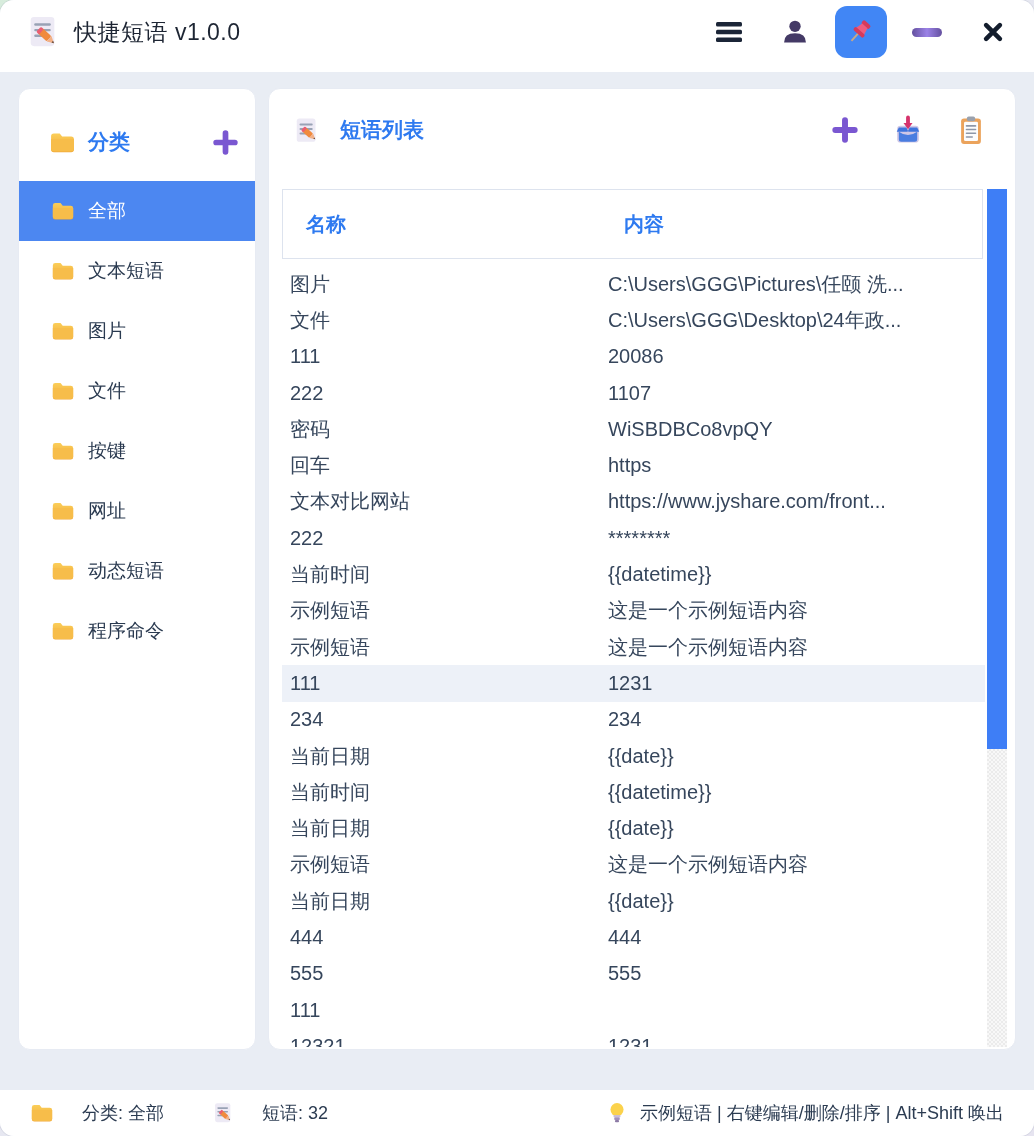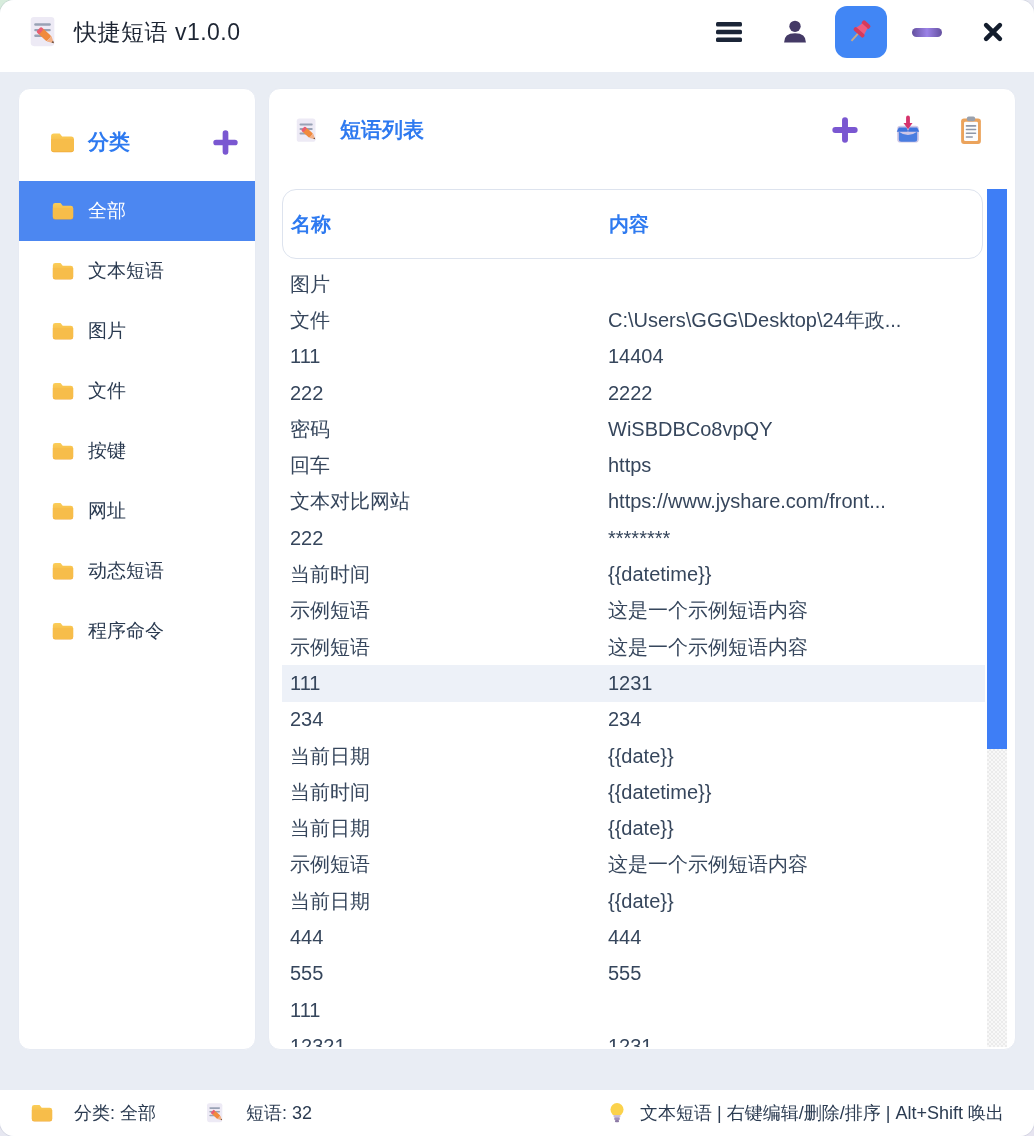--- a/index.html
+++ b/index.html
@@ -62,23 +62,23 @@
     padding:10px 30px 28px 24px;
   }
   .main-header .list-title {
     margin-left:20px; font-size:21px; font-weight:700; color:#2e7af0;
   }
   .main-tools { margin-left:auto; display:flex; align-items:center; gap:34px; }
   .tool-btn { display:flex; align-items:center; justify-content:center; cursor:pointer; }
   
   .table-header {
     position:absolute; left:13px; top:100px; width:701px; height:70px;
-    background:#fff; border:1px solid #dde3ee; border-radius:14px;
+    background:#fff; border:1px solid #dde3ee; border-radius:0;
     display:grid; grid-template-columns:318px 1fr; align-items:center;
-    padding:0 8px;
+    padding:0 23px;
   }
   .col-head { font-size:20px; font-weight:700; color:#2e7af0; }
   .rows {
     position:absolute; left:13px; top:177px; width:703px; height:781px;
     overflow:hidden;
   }
   .row {
     height:36.3px; display:grid; grid-template-columns:318px 1fr;
     align-items:center; padding:0 8px; cursor:pointer;
   }
@@ -95,21 +95,21 @@
   }
   .scroll-thumb { position:absolute; top:0; left:0; width:20px; height:560px; background:#3e7ef6; }
   
   .statusbar {
     position:absolute; left:0; right:0; bottom:0; height:46px;
     background:#ffffff;
     display:flex; align-items:center;
     padding:0 30px;
     font-size:18px; color:#2b3b51;
   }
-  .status-group { display:flex; align-items:center; gap:20px; }
+  .status-group { display:flex; align-items:center; gap:28px; }
   .status-count { margin-left:48px; }
   .status-hint { margin-left:auto; display:flex; align-items:center; gap:12px; }
   svg { display:block; }
 </style>
 </head>
 <body>
 
 <svg width="0" height="0" style="position:absolute">
   <defs>
     <linearGradient id="foldergrad" x1="0" y1="0" x2="0" y2="1">
@@ -338,35 +338,36 @@
 
     <div class="table-header">
       <span class="col-head">名称</span>
       <span class="col-head">内容</span>
     </div>
 
     <div class="rows">
 
         <div class="row">
           <span class="cell">图片</span>
+          <span class="cell">C:\Users\GGG\Pictures\任颐 洗...</span>
         </div>
 
         <div class="row">
           <span class="cell">文件</span>
           <span class="cell">C:\Users\GGG\Desktop\24年政...</span>
         </div>
 
         <div class="row">
           <span class="cell">111</span>
-          <span class="cell">14404</span>
+          <span class="cell">20086</span>
         </div>
 
         <div class="row">
           <span class="cell">222</span>
-          <span class="cell">2222</span>
+          <span class="cell">1107</span>
         </div>
 
         <div class="row">
           <span class="cell">密码</span>
           <span class="cell">WiSBDBCo8vpQY</span>
         </div>
 
         <div class="row">
           <span class="cell">回车</span>
           <span class="cell">https</span>
@@ -476,17 +477,17 @@
     </div>
     <div class="status-hint">
       <span>
         <svg width="22" height="24" viewBox="0 0 32 34">
           <circle cx="16" cy="12" r="9.5" fill="#fbd24c"></circle>
           <path d="M11 20 h10 v3 h-10 z" fill="#c9bcd9"></path>
           <rect x="12" y="23" width="8" height="4" rx="1" fill="#a291bd"></rect>
           <rect x="13" y="27" width="6" height="3.5" rx="1.5" fill="#8d7ba6"></rect>
         </svg>
       </span>
-      <span>文本短语 | 右键编辑/删除/排序 | Alt+Shift 唤出</span>
+      <span>示例短语 | 右键编辑/删除/排序 | Alt+Shift 唤出</span>
     </div>
   </div>
 
 </div>
 
 </body></html>

